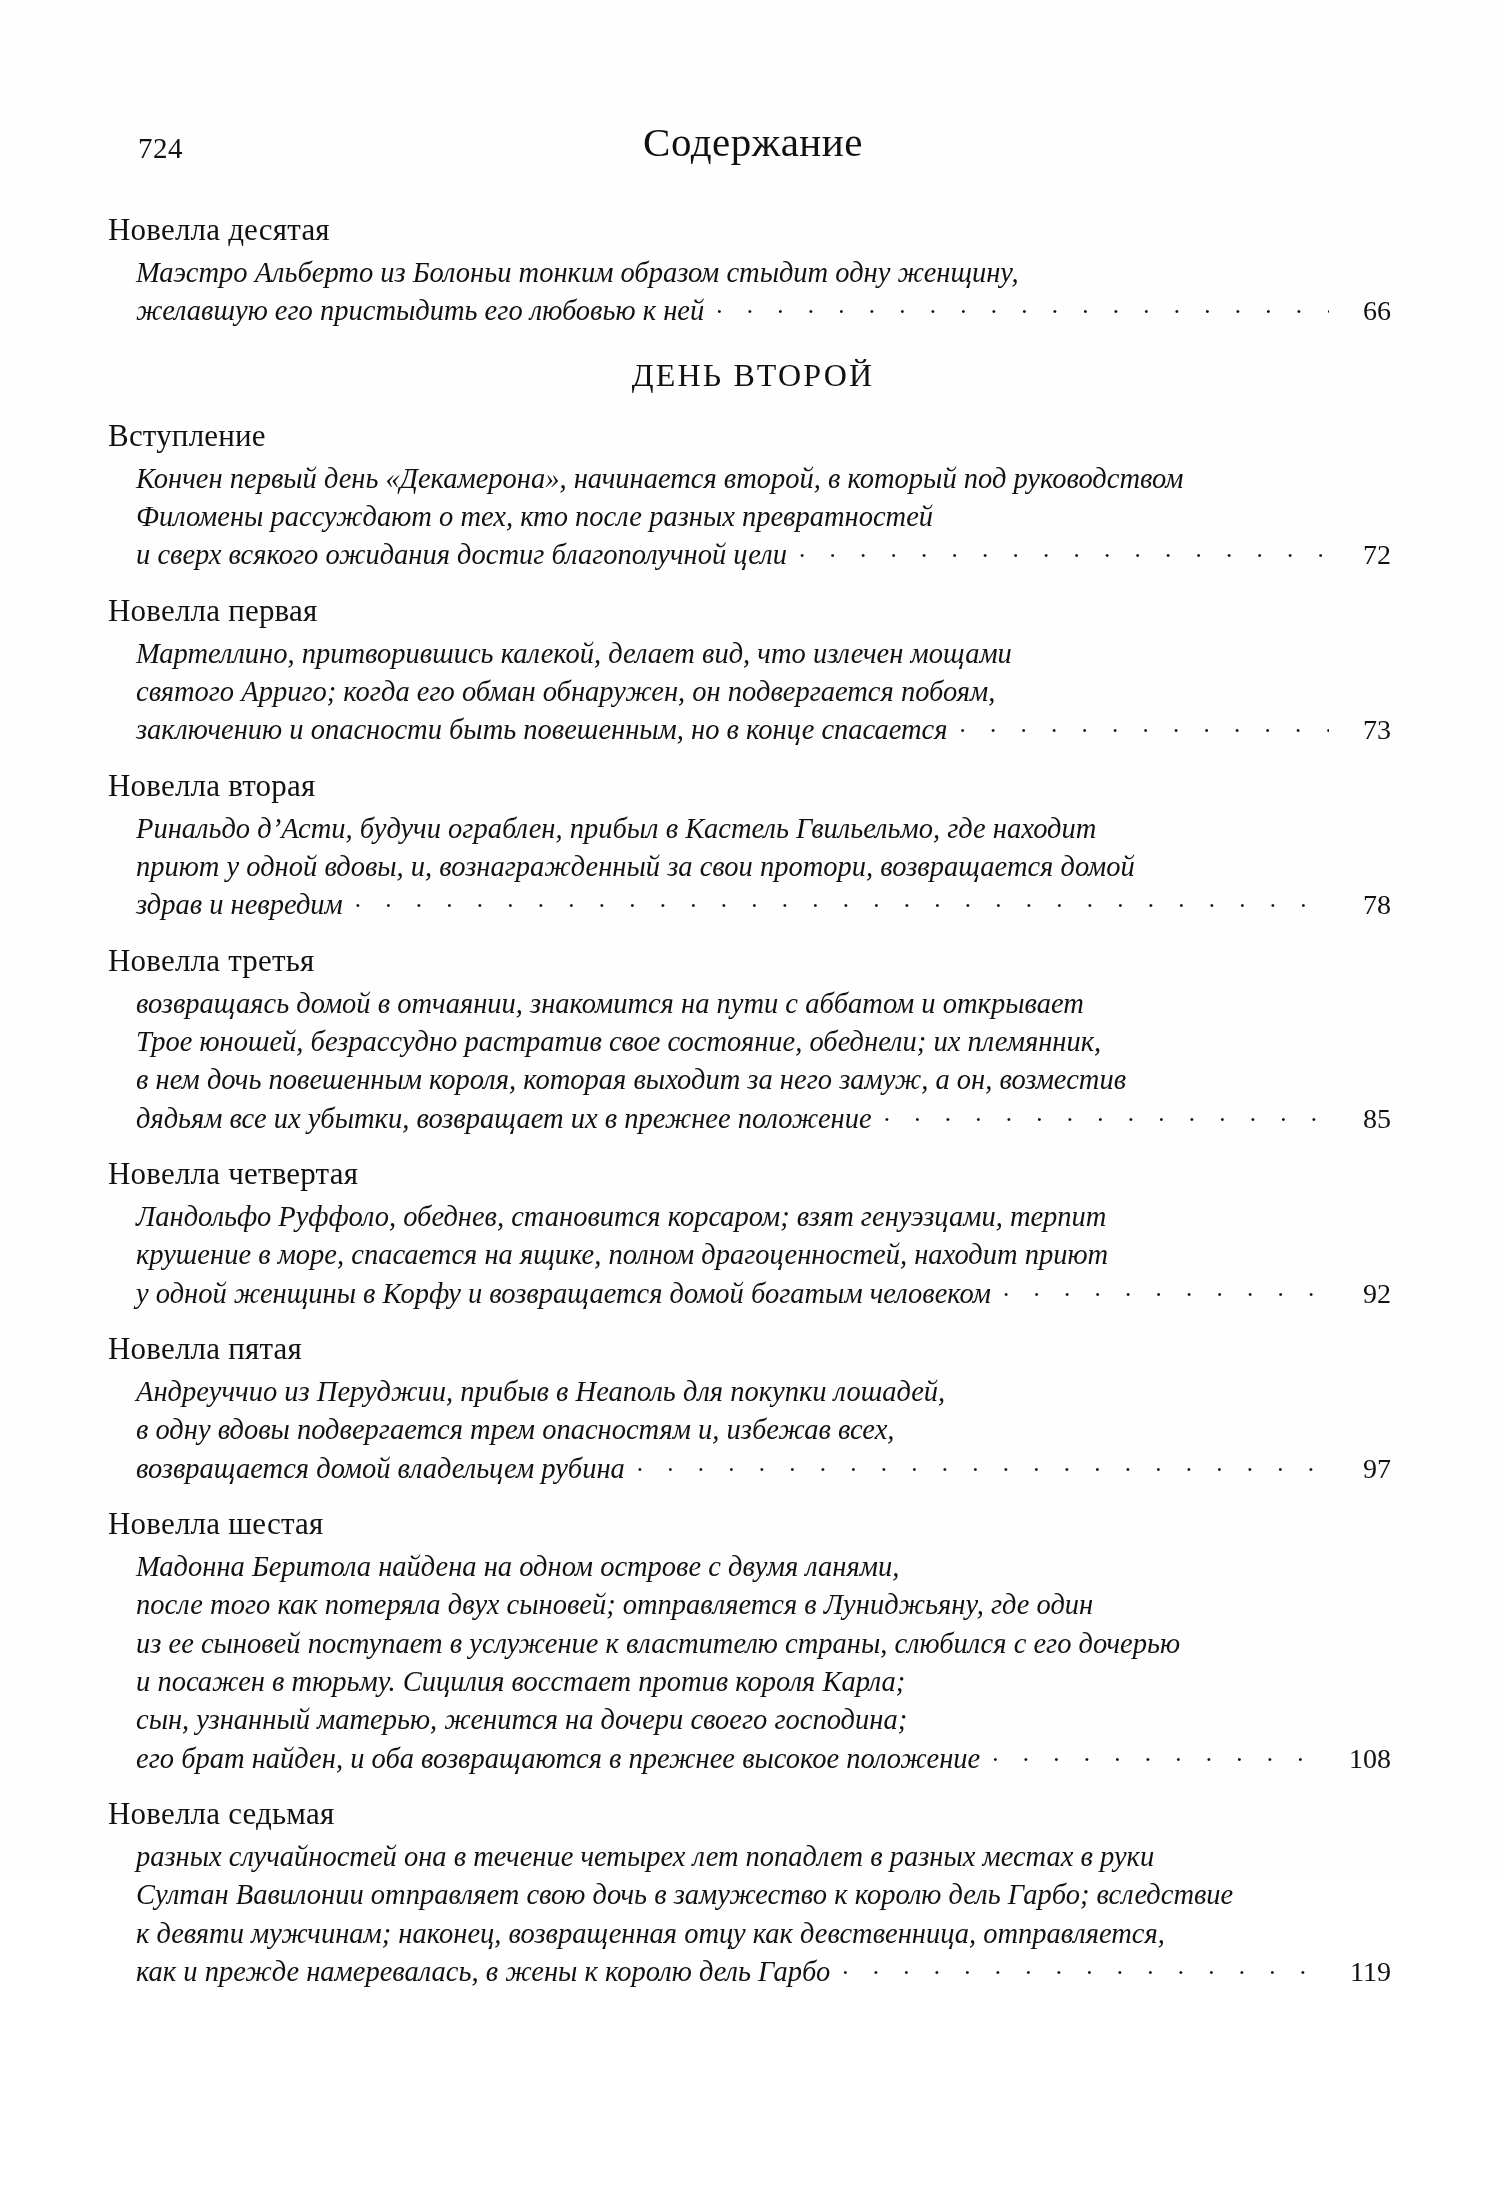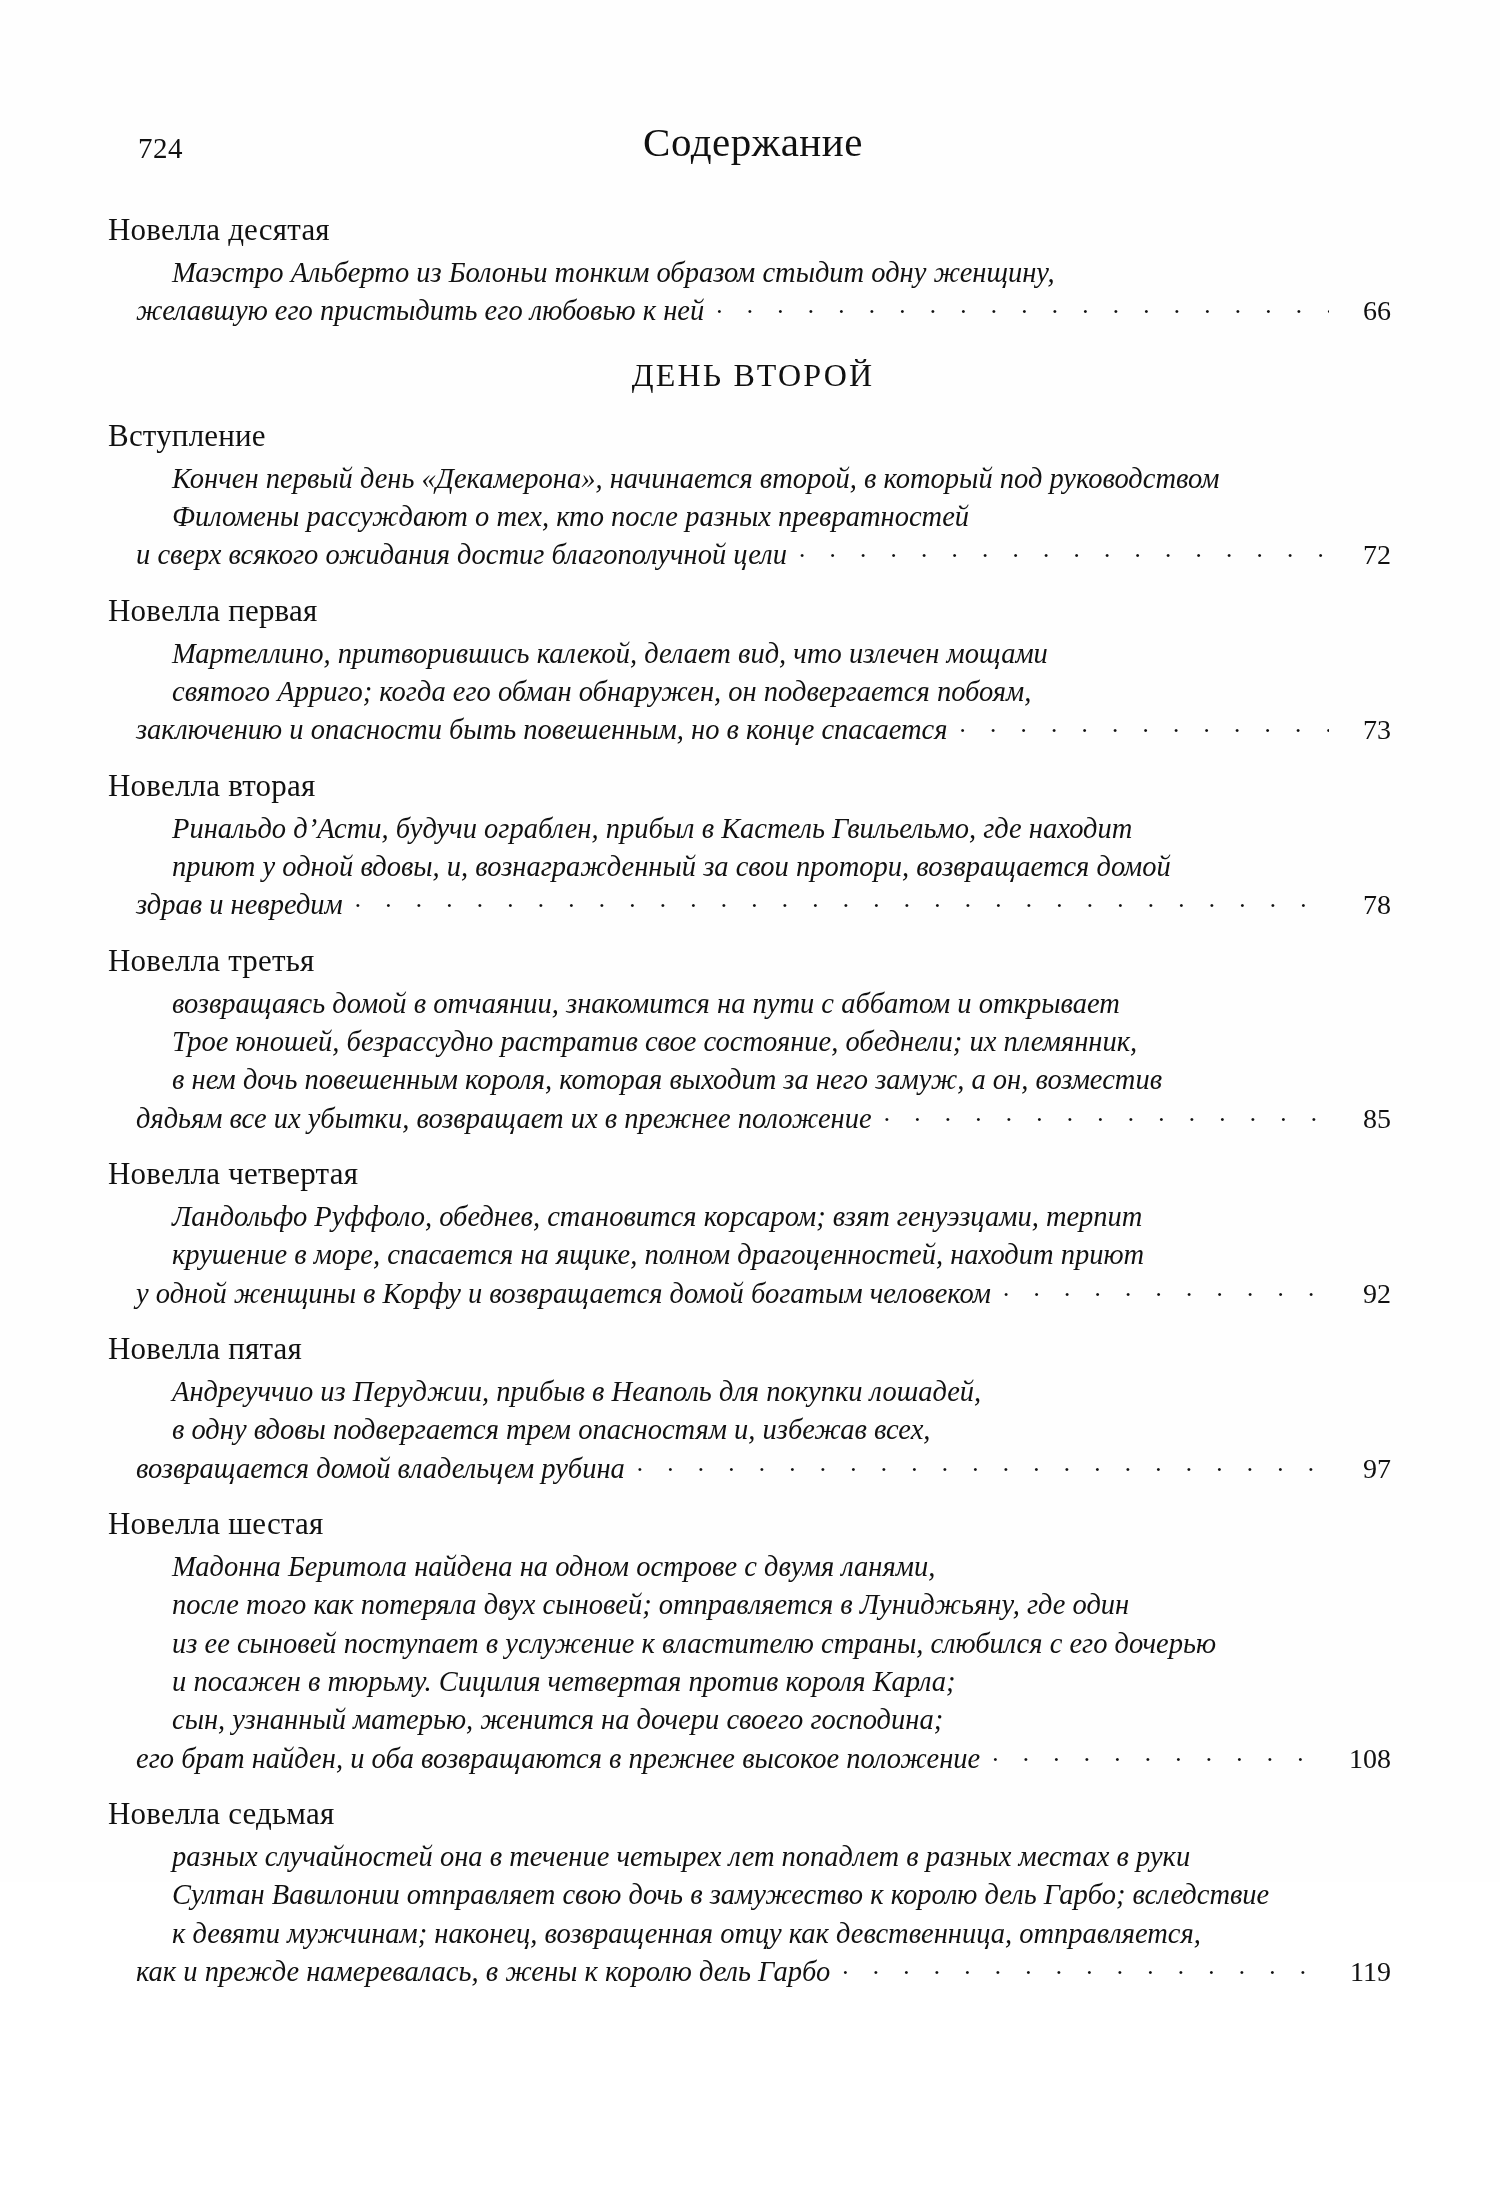--- a/index.html
+++ b/index.html
@@ -71,21 +71,20 @@
   .desc {
     margin-left: 28px;
     font-style: italic;
     font-size: 28.5px;
     line-height: 1.345;
     color: #111;
   }
   .desc-line {
     display: block;
     white-space: nowrap;
-    margin-left: 36px;
   }
   .last-line {
     display: flex;
     align-items: flex-start;
     width: 1255px;
   }
   .last-line .txt {
     white-space: nowrap;
     flex: 0 0 auto;
   }
@@ -217,21 +216,21 @@
           </span>
         </div>
       </div>
 
       <div class="entry">
         <div class="entry-title">Новелла шестая</div>
         <div class="desc">
           <span class="desc-line">Мадонна Беритола найдена на одном острове с двумя ланями,</span>
           <span class="desc-line">после того как потеряла двух сыновей; отправляется в Луниджьяну, где один</span>
           <span class="desc-line">из ее сыновей поступает  в услужение к властителю страны, слюбился с его дочерью</span>
-          <span class="desc-line">и посажен в тюрьму.  Сицилия четвертая против короля Карла;</span>
+          <span class="desc-line">и посажен в тюрьму.  Сицилия восстает против короля Карла;</span>
           <span class="desc-line">сын, узнанный матерью, женится на дочери своего господина;</span>
           <span class="last-line">
             <span class="txt">его брат найден, и оба возвращаются в прежнее высокое положение</span>
             <span class="leader">. . . . . . . . . . . . . . . . . . . . . . . . . . . . . . . . . . . . . . . . . . . . . . . . . . . . . . . . . . . . . . . . . . . . . . . . . . . . . . . . . . . . . . . . . . . . . . . . . . . . . . . . . . . . . . . . . . . . . . . . . . . . . . . . . . . . . . . . . . . . . . . . . . . . . . . . .</span>
             <span class="pageno">108</span>
           </span>
         </div>
       </div>
 
       <div class="entry">

